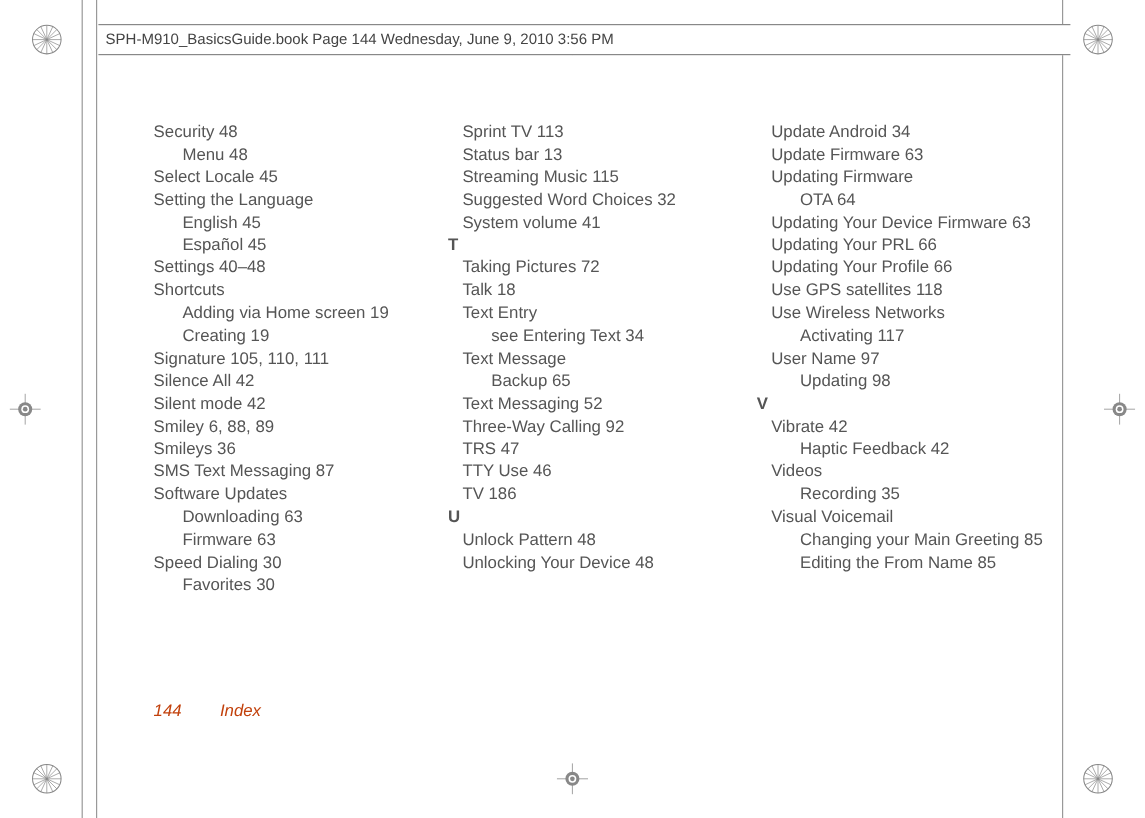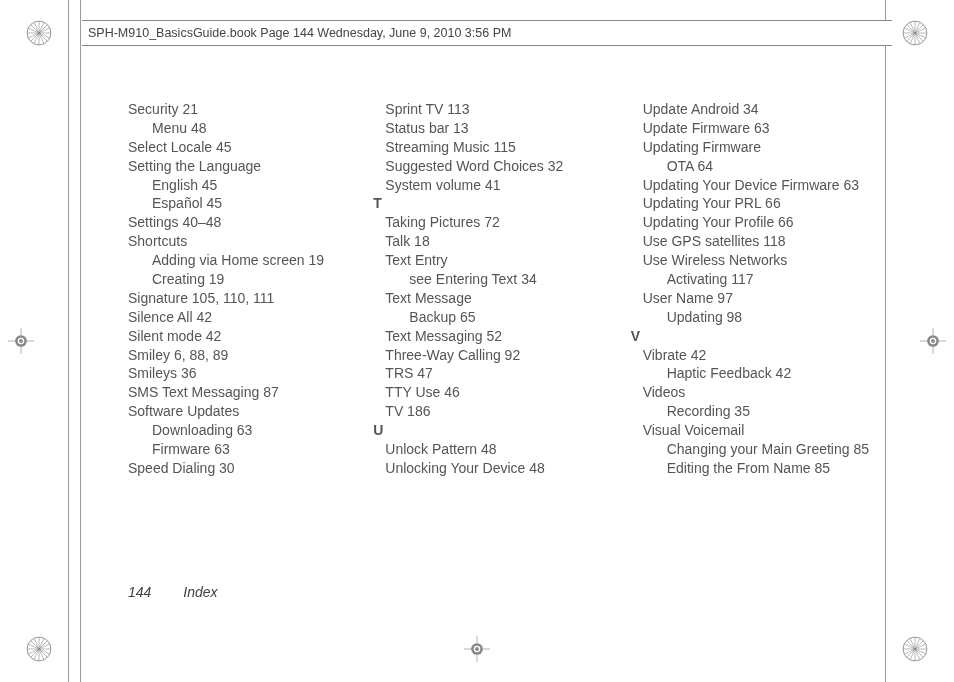--- a/index.html
+++ b/index.html
@@ -88,21 +88,21 @@
     color: #555;
     margin-left: -12px;
   }
 
   
   .footer {
     position: absolute;
     bottom: 80px;
     left: 128px;
     font-style: italic;
-    color: #404040;
+    color: #c2410c;
     font-size: 14px;
   }
   .footer .pg { margin-right: 28px; }
 </style>
 </head>
 <body>
 
 <div class="vline l1"></div>
 <div class="vline l2"></div>
 <div class="vline r1"></div>
@@ -204,40 +204,41 @@
       <circle cx="20" cy="20" r="3" fill="#888"></circle>
     </svg>
 </div>
 
 <div class="header">
   <span>SPH-M910_BasicsGuide.book  Page 144  Wednesday, June 9, 2010  3:56 PM</span>
 </div>
 
 <div class="content">
   <div class="col" id="col1">
-      <div class="entry ">Security 21</div>
+      <div class="entry ">Security 48</div>
       <div class="entry sub">Menu 48</div>
       <div class="entry ">Select Locale 45</div>
       <div class="entry ">Setting the Language</div>
       <div class="entry sub">English 45</div>
       <div class="entry sub">Español 45</div>
       <div class="entry ">Settings 40–48</div>
       <div class="entry ">Shortcuts</div>
       <div class="entry sub">Adding via Home screen 19</div>
       <div class="entry sub">Creating 19</div>
       <div class="entry ">Signature 105, 110, 111</div>
       <div class="entry ">Silence All 42</div>
       <div class="entry ">Silent mode 42</div>
       <div class="entry ">Smiley 6, 88, 89</div>
       <div class="entry ">Smileys 36</div>
       <div class="entry ">SMS Text Messaging 87</div>
       <div class="entry ">Software Updates</div>
       <div class="entry sub">Downloading 63</div>
       <div class="entry sub">Firmware 63</div>
       <div class="entry ">Speed Dialing 30</div>
+      <div class="entry sub">Favorites 30</div>
     </div>
   <div class="col" id="col2">
       <div class="entry ">Sprint TV 113</div>
       <div class="entry ">Status bar 13</div>
       <div class="entry ">Streaming Music 115</div>
       <div class="entry ">Suggested Word Choices 32</div>
       <div class="entry ">System volume 41</div>
       <div class="entry section-letter">T</div>
       <div class="entry ">Taking Pictures 72</div>
       <div class="entry ">Talk 18</div>

